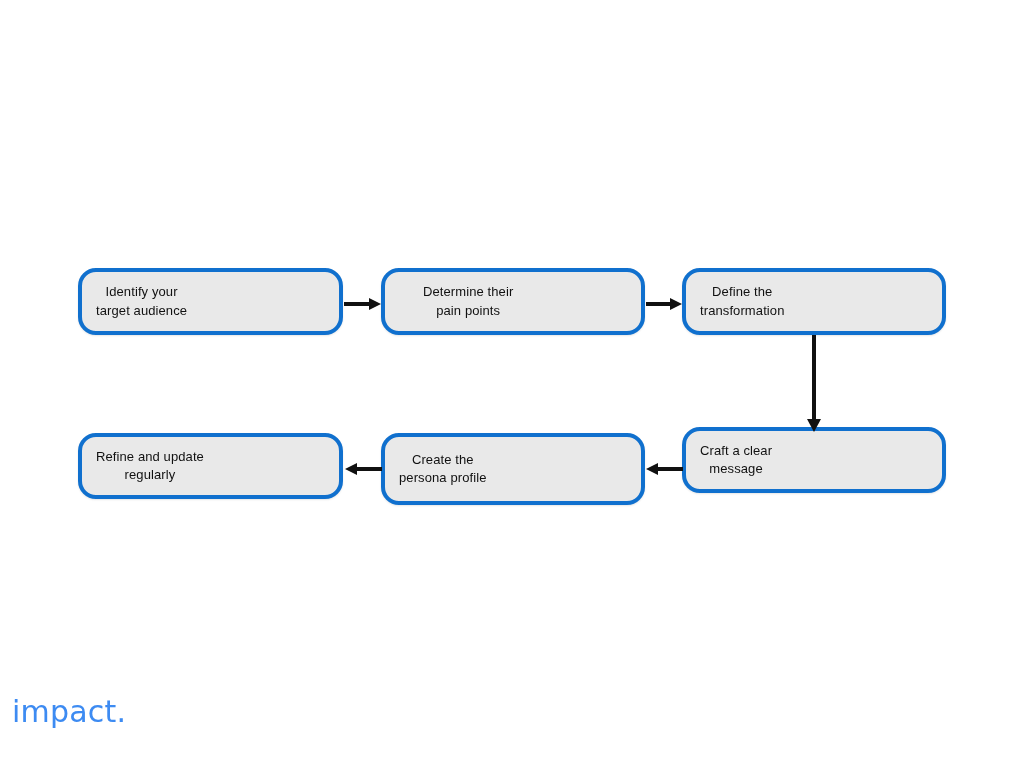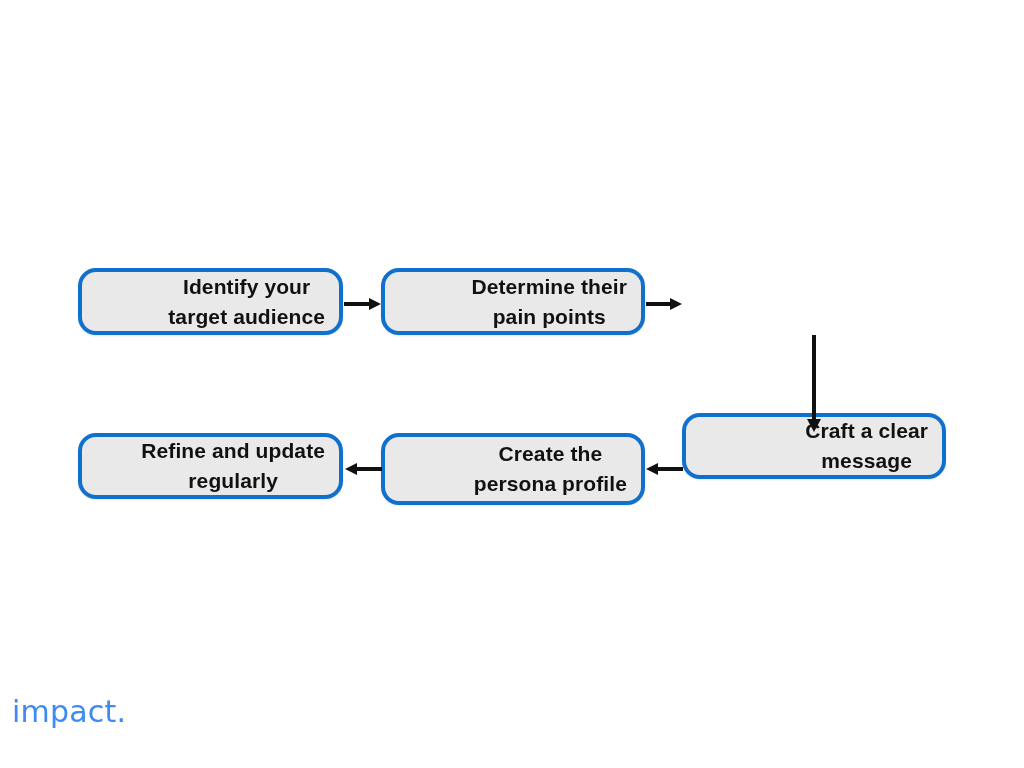--- a/index.html
+++ b/index.html
@@ -22,25 +22,25 @@
     height: 768px;
   }
   .node {
     position: absolute;
     box-sizing: border-box;
     background: #e9e9e9;
     border: 4px solid #1070ce;
     border-radius: 18px;
     display: flex;
     align-items: center;
-    justify-content: flex-end;
+    justify-content: flex-start;
     text-align: center;
     color: #111111;
-    font-weight: bold;
-    font-size: 21px;
+    font-weight: normal;
+    font-size: 13px;
     line-height: 1.42;
     letter-spacing: 0.1px;
     box-shadow: 0 1px 2px rgba(0,0,0,0.10);
   }
   .node-label {
     display: block;
     padding: 0 14px;
     white-space: pre-line;
   }
   .arrow-svg {
@@ -62,27 +62,31 @@
 </head>
 <body>
 
 <div id="canvas">
 
   <div class="node" style="left:78px; top:268px; width:265px; height:67px;">
     <span class="node-label">Identify your
 target audience</span>
   </div>
 
-  <div class="node" style="left:381px; top:268px; width:264px; height:67px;">
+  <div class="node" style="left:381px; top:268px; width:264px; height:67px;padding-left:24px;">
     <span class="node-label">Determine their
 pain points</span>
   </div>
 
+  <div class="node" style="left:682px; top:268px; width:264px; height:67px;">
+    <span class="node-label">Define the
+transformation</span>
+  </div>
 
-  <div class="node" style="left:682px; top:413px; width:264px; height:66px;">
+  <div class="node" style="left:682px; top:427px; width:264px; height:66px;">
     <span class="node-label">Craft a clear
 message</span>
   </div>
 
   <div class="node" style="left:381px; top:433px; width:264px; height:72px;">
     <span class="node-label">Create the
 persona profile</span>
   </div>
 
   <div class="node" style="left:78px; top:433px; width:265px; height:66px;">

